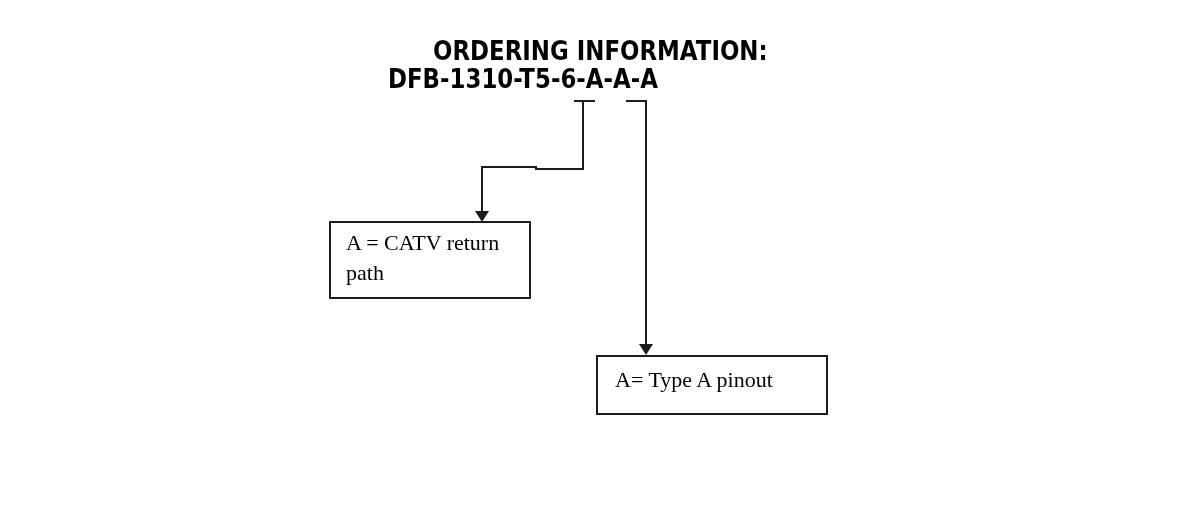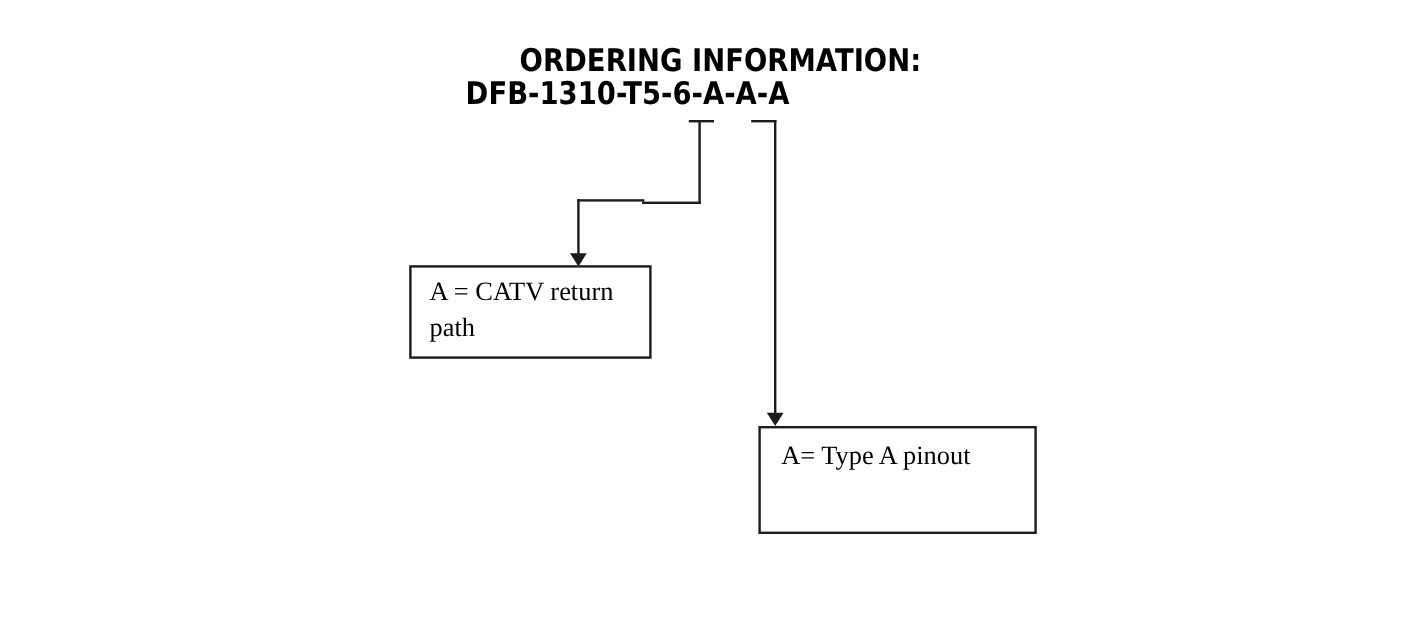--- a/index.html
+++ b/index.html
@@ -39,28 +39,28 @@
     border-right:7px solid transparent;
     border-top:11px solid var(--line-color);
   }
 
   .callout{
     position:absolute;
     border:2px solid var(--line-color);
     background:var(--bg-color);
     color:var(--text-color);
     font-family:"Liberation Serif", serif;
-    font-size:22px;line-height:30px;margin-left:12px;
+    font-size:22px;line-height:30px;
   }
   .callout-catv{
     left:329px;top:221px;width:202px;height:78px;
     padding:5px 8px 0 15px;
   }
   .callout-pinout{
-    left:620px;top:355px;width:232px;height:90px;
+    left:596px;top:355px;width:232px;height:60px;
     padding:8px 8px 16px 17px;
     white-space:nowrap;
   }
 </style>
 </head>
 <body>
 
 <div class="canvas">
 
   <div class="title">ORDERING INFORMATION:</div>

